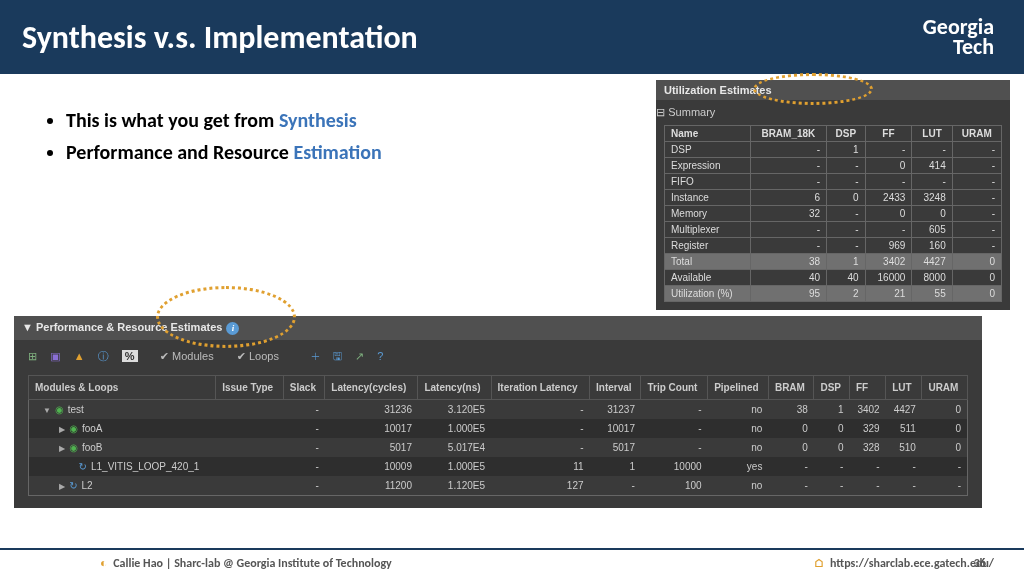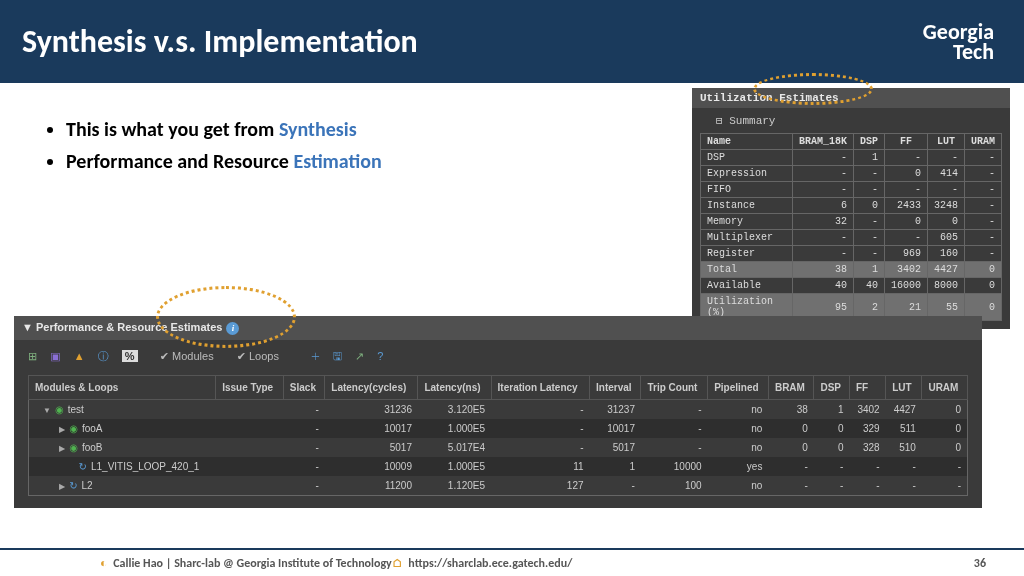--- a/index.html
+++ b/index.html
@@ -1,31 +1,31 @@
 <!DOCTYPE html>
 <html><head>
 <meta charset="utf-8">
 <style>
 * { box-sizing: border-box; margin: 0; padding: 0; }
 body { width: 1024px; height: 576px; font-family: Calibri, Arial, sans-serif; background: #fff; overflow: hidden; position: relative; }
 
 
-.header { background: #1a3a5c; height: 83px; display: flex; align-items: center; justify-content: space-between; padding: 0 30px 0 22px; }
+.header { background: #1a3a5c; height: 74px; display: flex; align-items: center; justify-content: space-between; padding: 0 30px 0 22px; }
 .title { color: #fff; font-size: 32px; font-weight: bold; }
 .gt-logo { color: #fff; text-align: right; font-size: 22px; font-weight: bold; line-height: 0.9; }
 
 
 .bullets { padding: 30px 0 0 44px; }
 .bullets li { font-size: 20px; font-weight: bold; color: #000; list-style: disc; margin-left: 22px; line-height: 1.6; }
 .em-blue { color: #3b74b9; }
 
 
-.util-panel { position: absolute; top: 88px; right: 14px; width: 318px; background: #3a3a3a; color: #ddd; font-family: Liberation Mono, monospace; font-size: 10px; }
+.util-panel { position: absolute; top: 80px; right: 14px; width: 354px; background: #3a3a3a; color: #ddd; font-family: Liberation Sans, sans-serif; font-size: 10px; }
 .util-head { background: #505050; color: #e8e8e8; font-weight: bold; padding: 4px 8px; font-size: 11px; }
-.util-sum { padding: 6px 24px; font-size: 11px; color: #ccc; }
+.util-sum { padding: 6px 0; font-size: 11px; color: #ccc; }
 .util-table { width: calc(100% - 16px); margin: 0 8px 8px 8px; border-collapse: collapse; }
 .util-table th, .util-table td { border: 1px solid #666; padding: 2px 6px; text-align: right; color: #ddd; }
 .util-table th { text-align: center; background: #3a3a3a; }
 .util-table td:first-child, .util-table th:first-child { text-align: left; }
 .util-total { background: #707070; color: #fff; }
 
 
 .perf-panel { position: absolute; left: 14px; top: 316px; width: 968px; background: #3a3a3a; color: #ddd; font-family: Verdana, sans-serif; font-size: 10px; }
 .perf-head { background: #505050; color: #e8e8e8; font-weight: bold; padding: 5px 8px; font-size: 11px; }
 .toolbar { padding: 8px 14px; font-size: 11px; color: #bbb; }
@@ -42,21 +42,21 @@
 .node-ico { color: #4fb34f; margin-right: 4px; }
 .loop-ico { color: #5a9bd5; margin-right: 4px; }
 .tri { color: #aaa; margin-right: 4px; font-size: 8px; }
 
 
 .ellipse { position: absolute; border: 3px dotted #e0a030; border-radius: 50%; pointer-events: none; }
 .ellipse-1 { top: 73px; left: 753px; width: 120px; height: 32px; }
 .ellipse-2 { top: 286px; left: 156px; width: 140px; height: 62px; }
 
 
-.footer { position: absolute; bottom: 0; left: 0; right: 0; height: 28px; border-top: 2px solid #1a3a5c; display: flex; align-items: center; justify-content: flex-start; padding: 0 30px 0 100px; font-size: 12px; color: #555; font-weight: bold; }
+.footer { position: absolute; bottom: 0; left: 0; right: 0; height: 28px; border-top: 2px solid #1a3a5c; display: flex; align-items: center; justify-content: space-between; padding: 0 30px 0 100px; font-size: 12px; color: #555; font-weight: bold; }
 .footer-left::before { content: "◐"; color: #e0a030; margin-right: 6px; }
 .footer-right::before { content: "⌂"; color: #e0a030; margin-right: 6px; }
 .page-num { position: absolute; right: 38px; }
 
 .info-ico { display: inline-block; width: 13px; height: 13px; border-radius: 50%; background: #5a9bd5; color: #fff; text-align: center; font-size: 9px; line-height: 13px; font-family: Georgia, serif; font-style: italic; margin-left: 4px; }
 </style>
 </head>
 <body>
 
 <div class="header">

